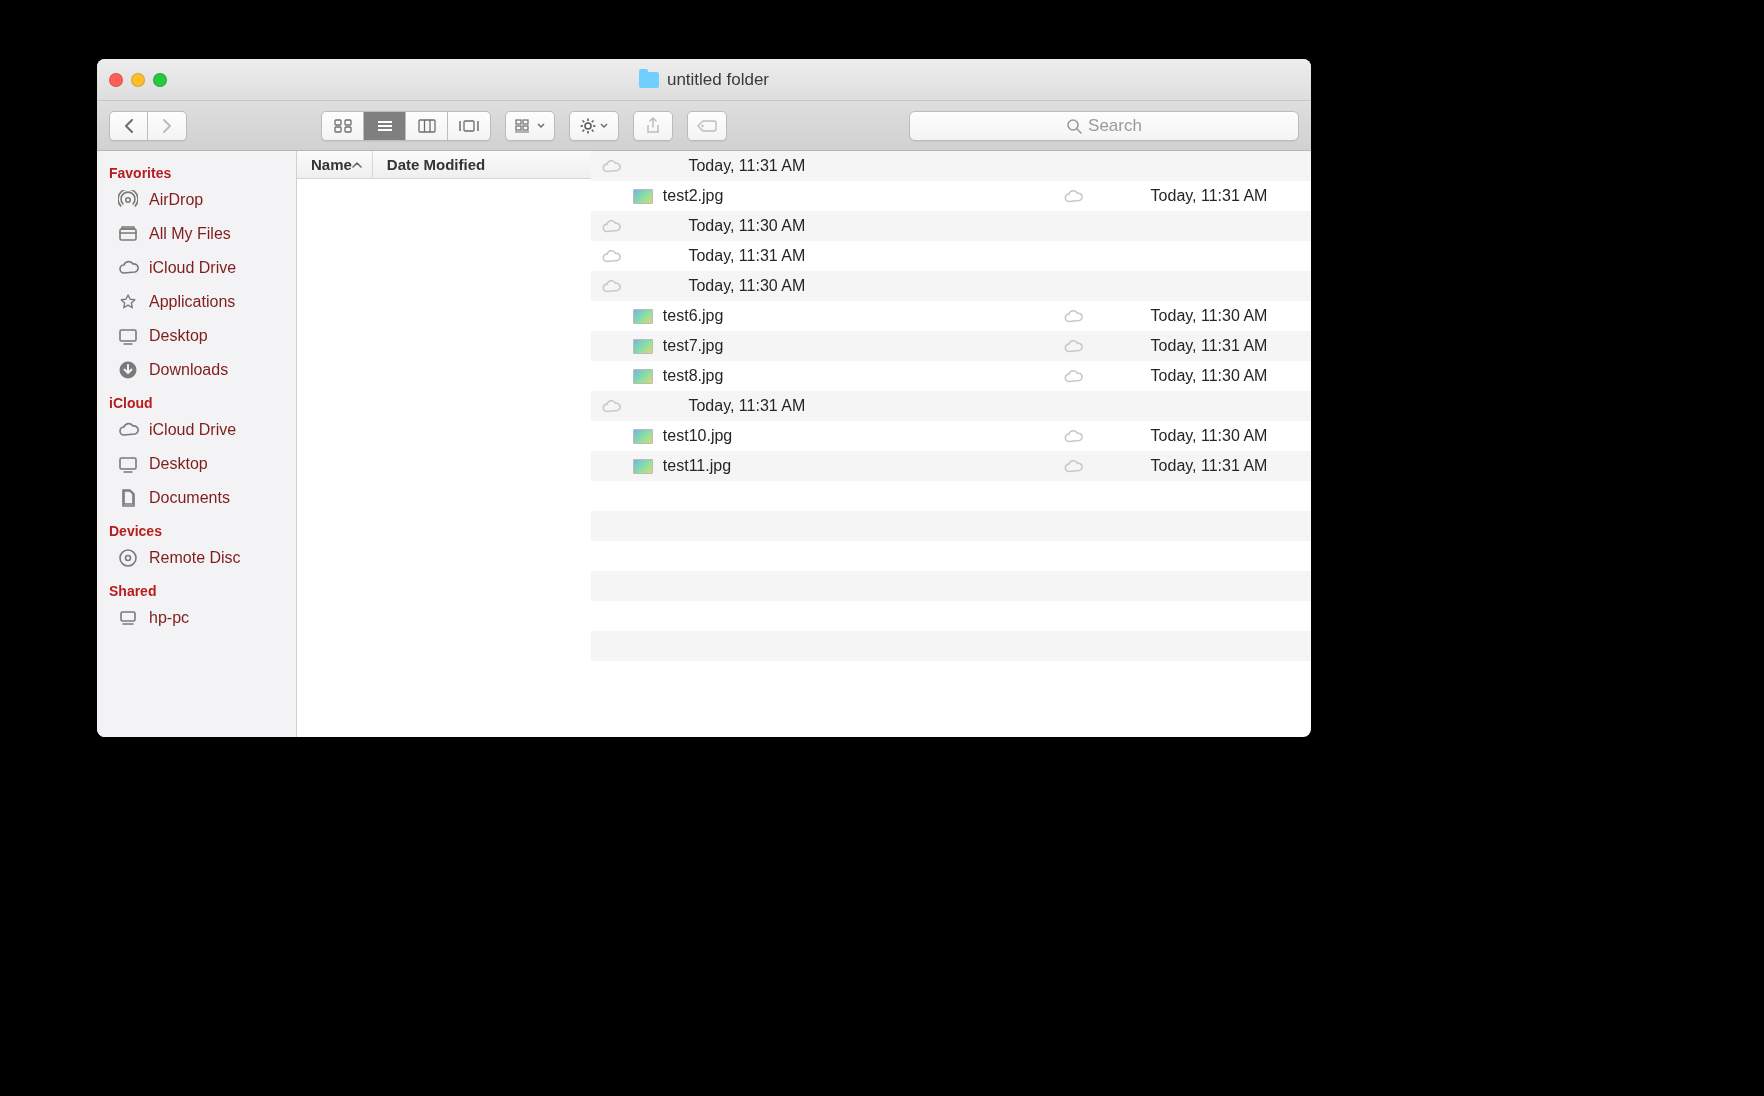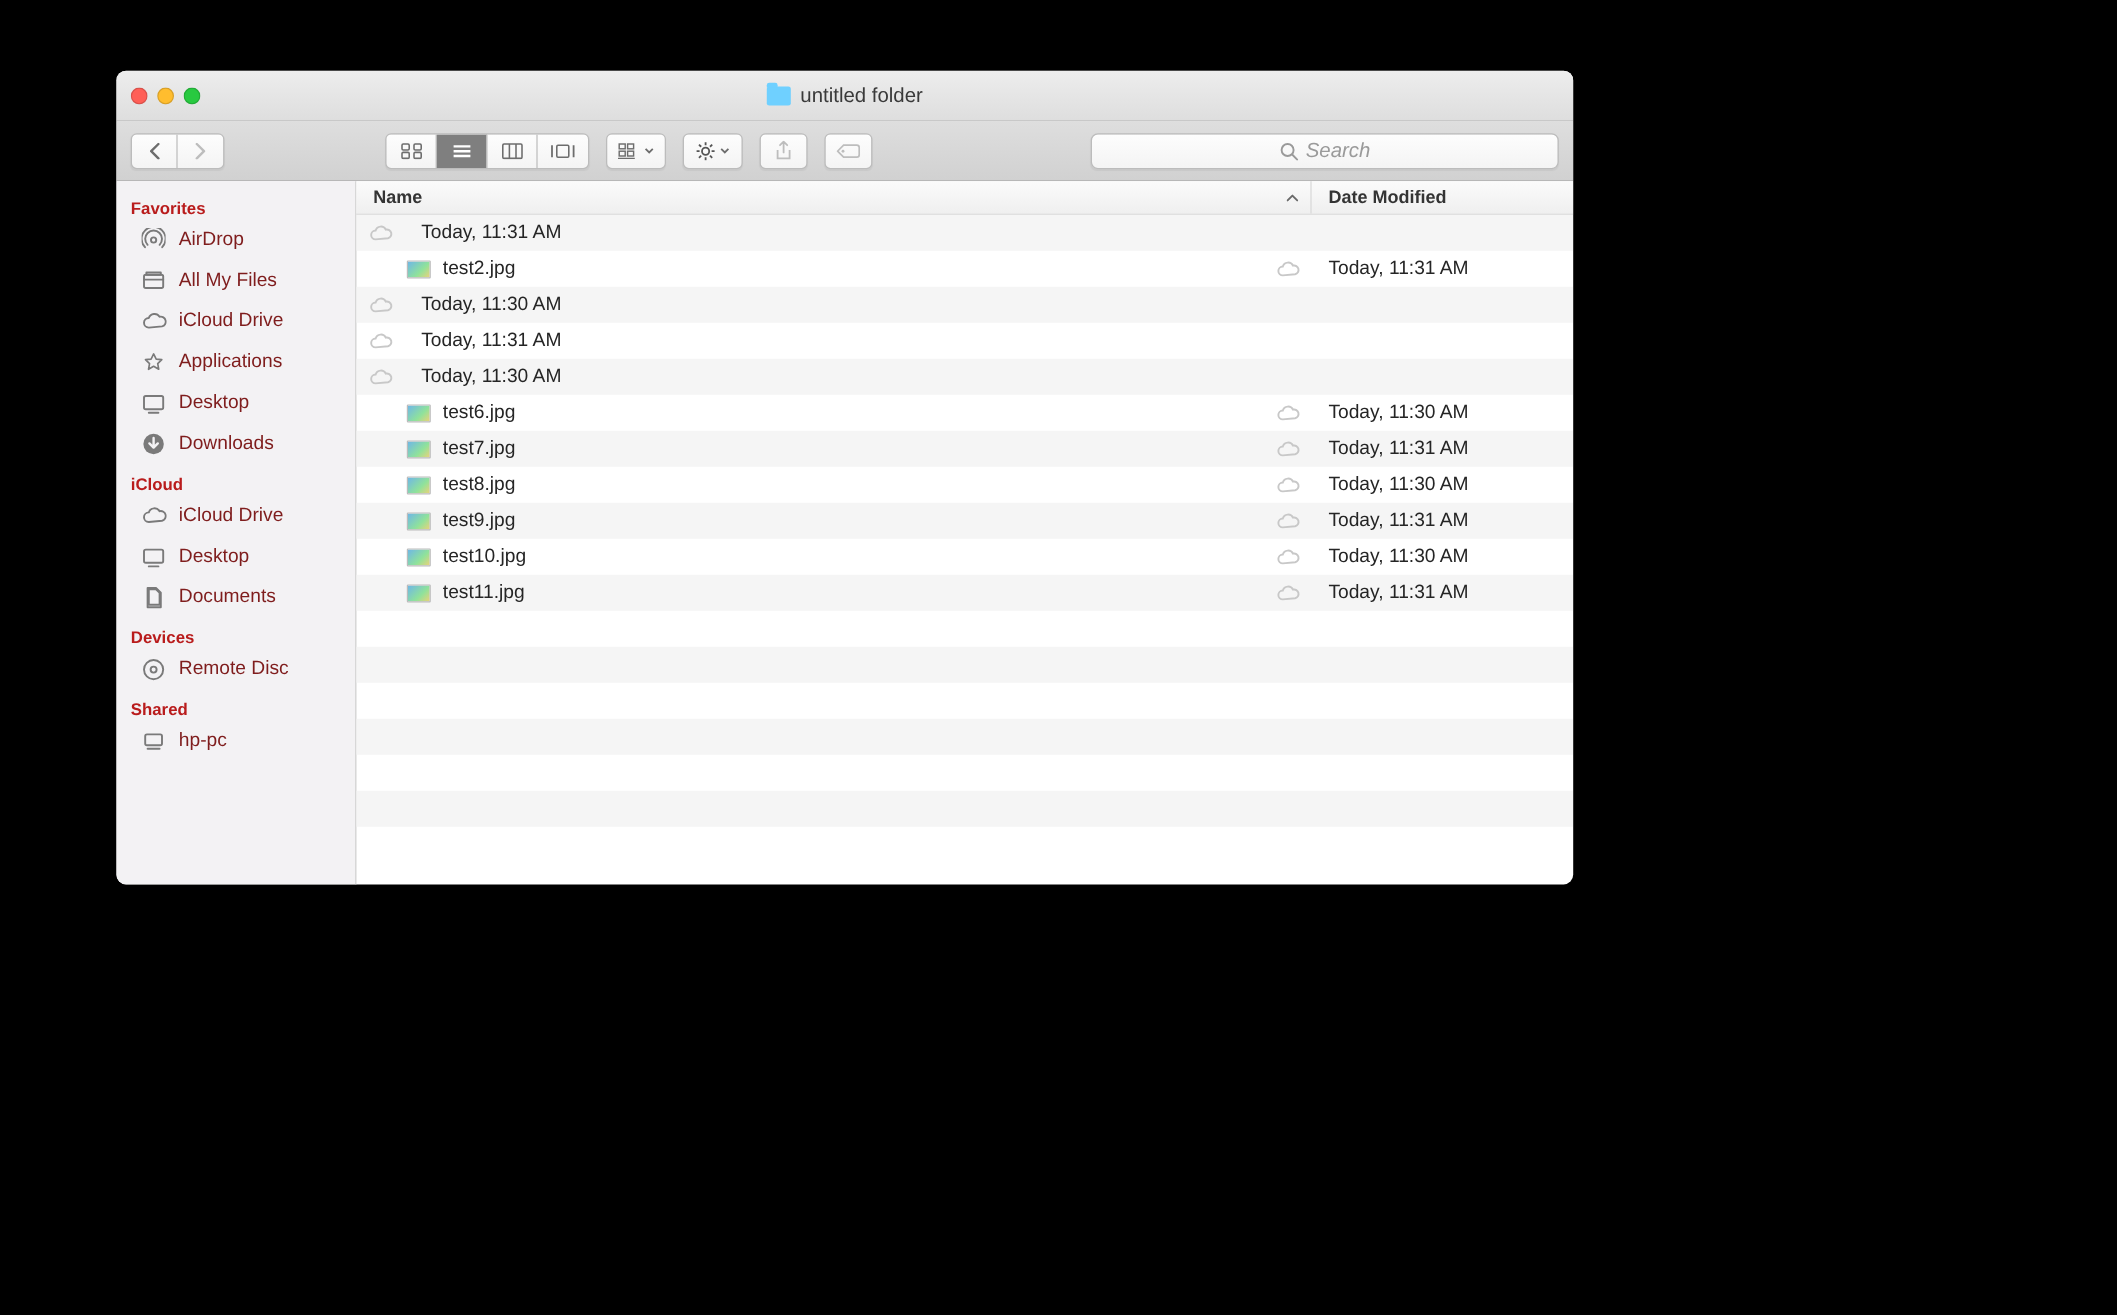--- a/index.html
+++ b/index.html
@@ -85,21 +85,20 @@
   .btn, .seg, .search {
     height: 30px;
     background: linear-gradient(#fdfdfd,#f4f4f4);
     border: 1px solid #bcbcbc;
     border-radius: 5px;
     box-shadow: 0 1px 0 rgba(255,255,255,0.6) inset, 0 1px 1px rgba(0,0,0,0.05);
     display: flex;
     align-items: center;
     justify-content: center;
     color:#555;
-    font-style:italic;
   }
   .seg { padding:0; overflow:hidden; }
   .seg .seg-btn {
     width: 42px; height:100%;
     display:flex; align-items:center; justify-content:center;
     border-right:1px solid #bcbcbc;
   }
   .seg .seg-btn:last-child { border-right:none; }
   .seg .seg-btn.active {
     background:#7f7f7f;
@@ -149,22 +148,23 @@
   .side-item .icon {
     width:22px; height:22px;
     display:flex; align-items:center; justify-content:center;
     color:#7a7a7a;
     flex:none;
   }
   
   .main {
     flex:1;
     display:flex;
-    flex-direction:column;
+    flex-direction:row;
     min-width:0;
+    text-align:center;
   }
   .col-header {
     height: 28px;
     background:linear-gradient(#fbfbfb,#efefef);
     border-bottom:1px solid #d7d7d7;
     display:flex;
     align-items:center;
     font-size:15px;
     font-weight:600;
     color:#343434;
@@ -542,24 +542,20 @@
               <span>test8.jpg</span>
             </div>
             <div class="cloud-cell">
               <svg width="22" height="15" viewBox="0 0 22 15">
                 <path d="M7 12.5 a3.7 3.7 0 0 1 0 -7.4 a4.6 4.6 0 0 1 8.5 -0.8 a3.7 3.7 0 0 1 1.8 7.2 z" fill="none" stroke="#c8c8c8" stroke-width="1.6"></path>
               </svg>
             </div>
             <div class="date-cell">Today, 11:30 AM</div>
           </div>
           <div class="row">
-            <div class="name-cell">
-              <span class="thumb"></span>
-              <span>test9.jpg</span>
-            </div>
             <div class="cloud-cell">
               <svg width="22" height="15" viewBox="0 0 22 15">
                 <path d="M7 12.5 a3.7 3.7 0 0 1 0 -7.4 a4.6 4.6 0 0 1 8.5 -0.8 a3.7 3.7 0 0 1 1.8 7.2 z" fill="none" stroke="#c8c8c8" stroke-width="1.6"></path>
               </svg>
             </div>
             <div class="date-cell">Today, 11:31 AM</div>
           </div>
           <div class="row">
             <div class="name-cell">
               <span class="thumb"></span>

